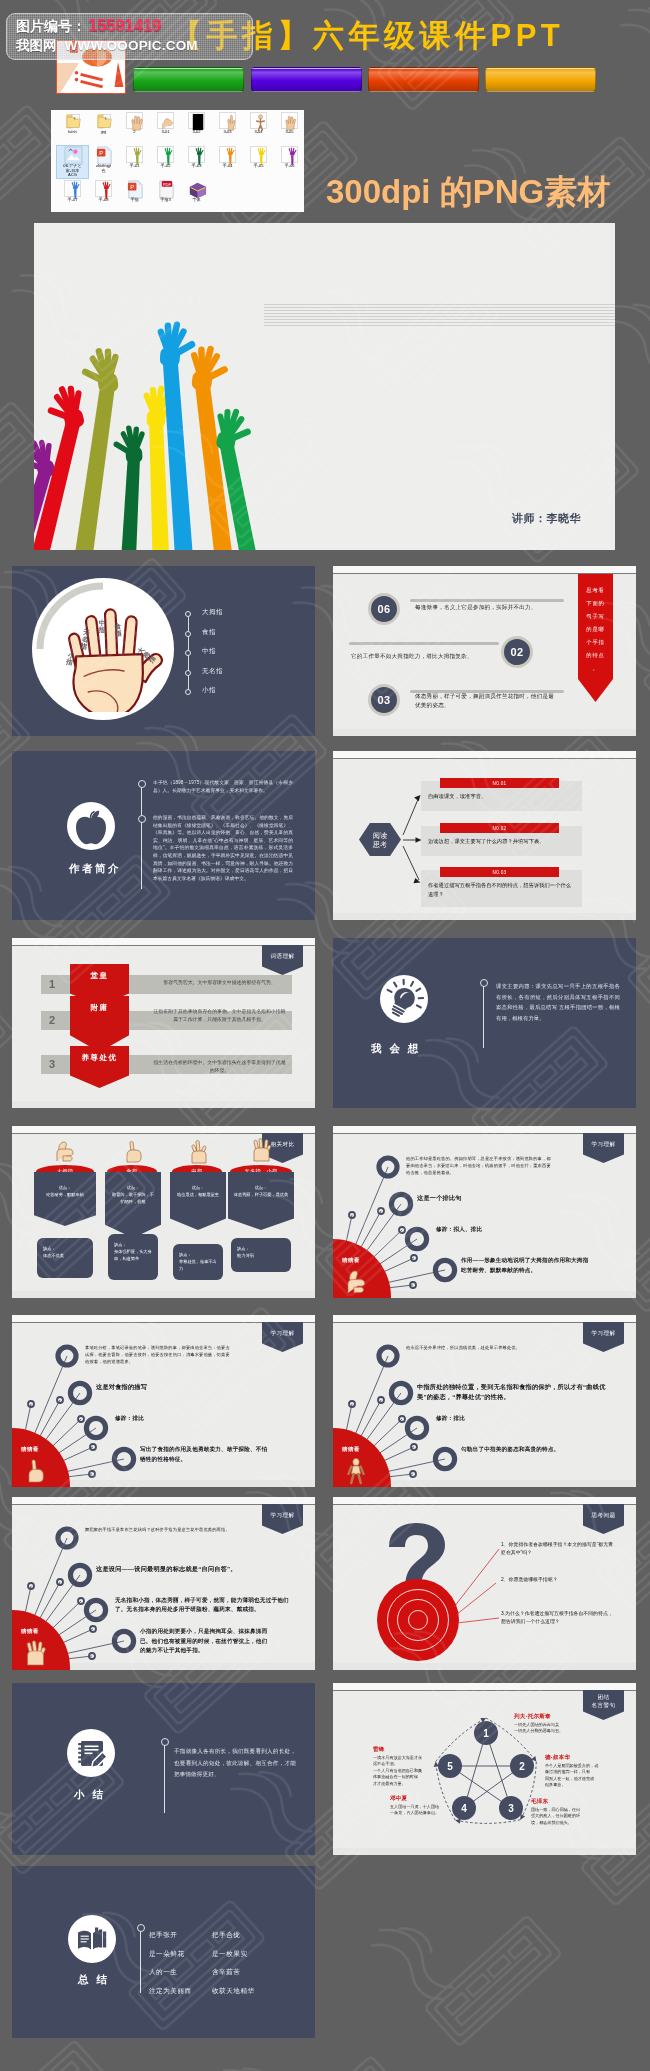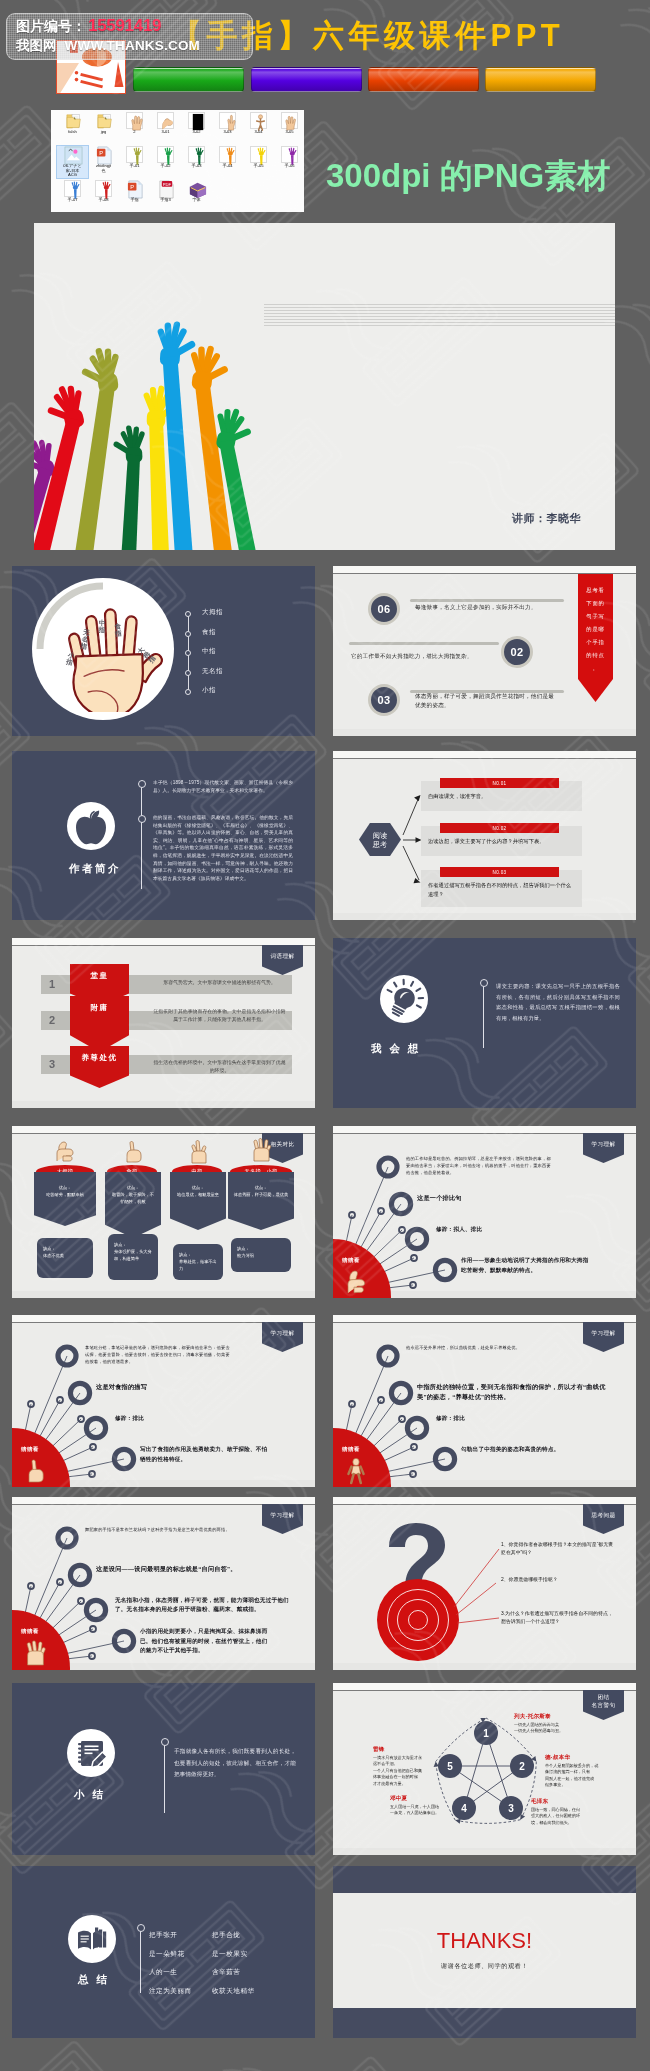--- a/index.html
+++ b/index.html
@@ -29,21 +29,21 @@
   #pptfile{position:absolute;left:56px;top:40px;width:70px;height:54px;background:#fff;border:1.5px solid #e34b2a;overflow:hidden;box-sizing:border-box;}
 
   
   #explorer{position:absolute;left:51px;top:110px;width:253px;height:102px;background:#fcfcfc;}
   .exp-cell{position:absolute;width:31px;text-align:center;}
   .exp-ic{width:17px;height:17px;display:block;margin:0 auto;}
   .exp-lbl{font-size:4.1px;color:#0c0c0c;line-height:4.9px;display:block;margin-top:.6px;white-space:pre-line;}
   .exp-sel{background:#d6e8fb;outline:.5px solid #aacdf0;}
 
   #rt1{position:absolute;left:316px;top:132px;font-size:33px;line-height:34px;color:#fff;font-weight:bold;white-space:nowrap;}
-  #rt2{position:absolute;left:326px;top:159px;font-size:33px;line-height:34px;color:#86efac;font-weight:bold;white-space:nowrap;}
+  #rt2{position:absolute;left:326px;top:175px;font-size:33px;line-height:34px;color:#fdba74;font-weight:bold;white-space:nowrap;}
 
   
   #hero{position:absolute;left:34px;top:223px;width:581px;height:327px;background:#eeeeec;overflow:hidden;}
   #hero-hatch{position:absolute;left:230px;top:81px;width:351px;height:22px;
      background:repeating-linear-gradient(to bottom,#cfcfcd 0 1px,transparent 1px 3px);}
   #hero-panel{position:absolute;left:168px;top:103px;width:413px;height:136px;background:#454b60;}
   #hero-sub{position:absolute;left:73px;top:19px;font-size:11px;color:#cfd1dc;letter-spacing:1.2px;}
   #hero-title{position:absolute;left:70px;top:36px;font-size:35px;font-weight:bold;color:#fff;letter-spacing:2px;line-height:42px;}
   #spk{display:inline-block;width:15px;height:14px;vertical-align:1px;margin:0 -1px 0 -2px;}
   #hero-sub2{position:absolute;left:73px;top:92px;font-size:10px;color:#cfd1dc;letter-spacing:.2px;}
@@ -155,21 +155,21 @@
       <path d="M40 8 c20 14 26 34 12 52 c-11 14 -8 30 5 40"></path>
       <path d="M56 20 c14 11 18 26 8 40"></path>
     </g>
   </pattern>
  </defs>
  <rect width="650" height="2071" fill="url(#wmp)"></rect>
 </svg>
 
 <div id="wm-badge"></div>
 <div id="wm-line1"><span>图片编号：</span><span id="wm-num">15591419</span></div>
-<div id="wm-line2"><span>我图网</span><span id="wm-site">WWW.THANKS.COM</span></div>
+<div id="wm-line2"><span>我图网</span><span id="wm-site">WWW.OOOPIC.COM</span></div>
 
 <div id="main-title">【手指】六年级课件PPT</div>
 
 <div id="pptfile">
   <svg viewBox="0 0 70 54" width="70" height="54" style="display:block">
     <rect x="0" y="0" width="70" height="54" fill="#ffffff"></rect>
     <path d="M0 22 L22 22 L2 54 L0 54z" fill="#f8d2b4"></path>
     <ellipse cx="40" cy="16" rx="15" ry="9.5" fill="#ec6a2e"></ellipse>
     <path d="M40 6.5 a9.5 9.5 0 0 1 0 19 z" fill="#f5a273"></path>
     <g fill="#e8492a">
@@ -982,21 +982,13 @@
       <div class="d-odot" style="left:124.5px;top:58px;"></div>
       <div class="c-col" style="left:137px;top:62px;">把手张开</div>
       <div class="c-col" style="left:137px;top:80.5px;">是一朵鲜花</div>
       <div class="c-col" style="left:137px;top:99px;">人的一生</div>
       <div class="c-col" style="left:137px;top:117.5px;">注定为美丽而</div>
       <div class="c-col" style="left:200px;top:62px;">把手合拢</div>
       <div class="c-col" style="left:200px;top:80.5px;">是一枚果实</div>
       <div class="c-col" style="left:200px;top:99px;">含辛茹苦</div>
       <div class="c-col" style="left:200px;top:117.5px;">收获天地精华</div>
     </div>
-    <div class="slide light" style="left:333px;top:1866px;height:172px;">
-      <div class="tband"></div>
-      <div class="bband"></div>
-      <div class="th-head"></div>
-      <div class="th-title" style="left:0;top:62px;width:303px;text-align:center;">THANKS!</div>
-      <div class="th-sub" style="left:0;top:96px;width:303px;text-align:center;">谢谢各位老师、同学的观看！</div>
-      <div class="th-foot"></div>
-    </div>
   </div>
 
 </body></html>

